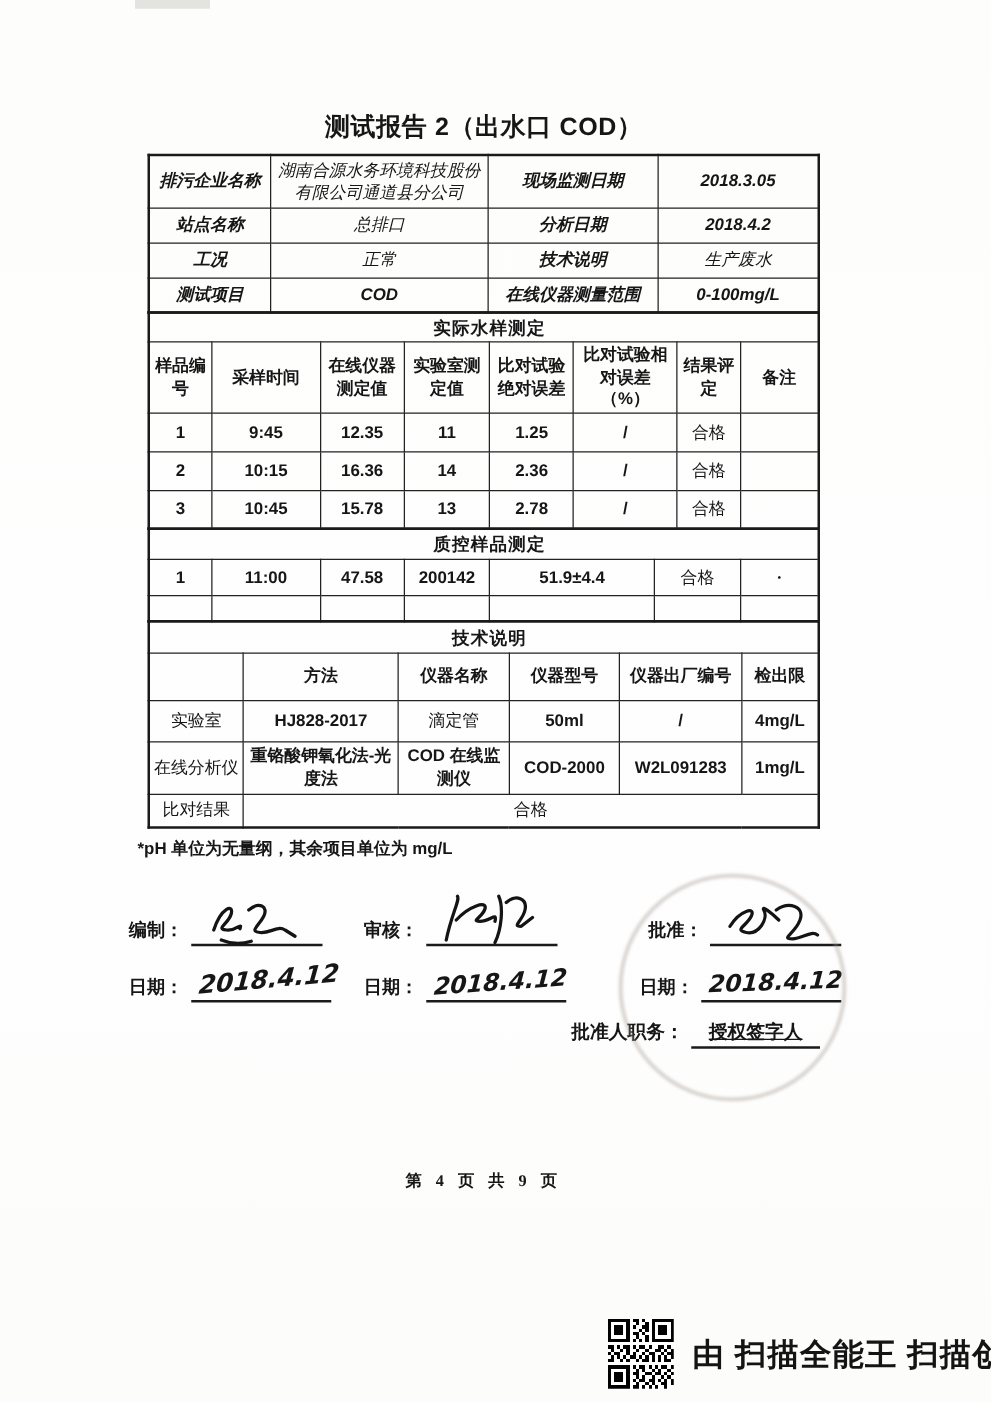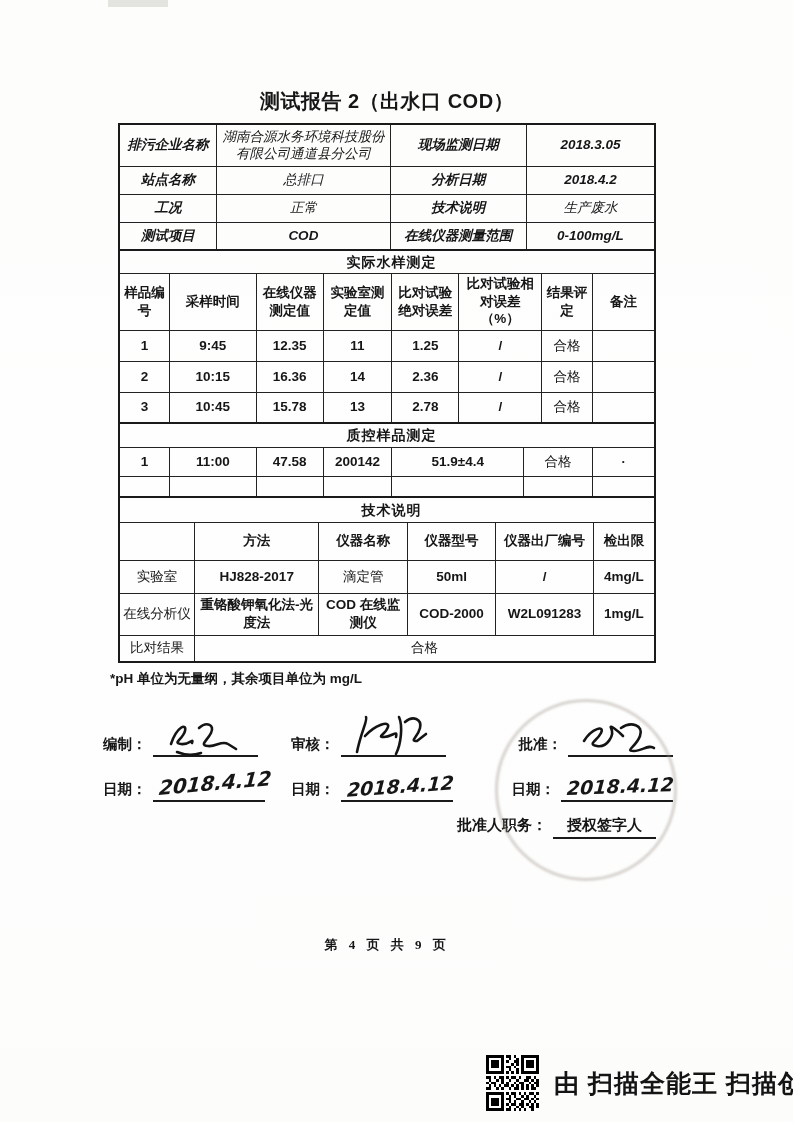--- a/index.html
+++ b/index.html
@@ -53,21 +53,21 @@
     position:absolute; left:6px; bottom:3px; white-space:nowrap;
     font-family:"DejaVu Sans",sans-serif; font-style:italic; font-weight:bold; font-size:19px;
   }
   .hand.d1 { transform:rotate(-5deg) skewX(-10deg); font-size:20px; bottom:5px; }
   .hand.d2 { transform:rotate(-4deg) skewX(-8deg); }
   .hand.d3 { transform:rotate(-2deg) skewX(-6deg); }
 
   .approver-row { margin:14px 0 0 118px; width:538px; text-align:right; padding-right:15px;
                   font-size:15px; font-weight:bold; }
   .approver-row .u { display:inline-block; border-bottom:2px solid #1a1a1a; padding:0 14px 2px 14px;
-                     margin-left:6px; font-family:"Liberation Serif",serif; }
+                     margin-left:6px; font-family:"Liberation Serif",serif;text-decoration:underline; }
 
   .stamp { position:absolute; left:495px; top:699px; width:176px; height:176px;
            border:3px solid rgba(163,152,142,0.42); border-radius:50%;
            filter:blur(1.1px); pointer-events:none; z-index:3; }
 
   .page-num { margin:97px 0 0 118px; width:538px; text-align:center;
               font-family:"Liberation Serif",serif; font-size:13px; font-weight:bold; letter-spacing:4px; }
 
   .scanner { position:absolute; left:486px; top:1055px; display:flex; align-items:center; gap:15px; }
   .scanner .txt { font-size:25px; font-weight:bold; letter-spacing:1px; color:#141414; white-space:nowrap; }

